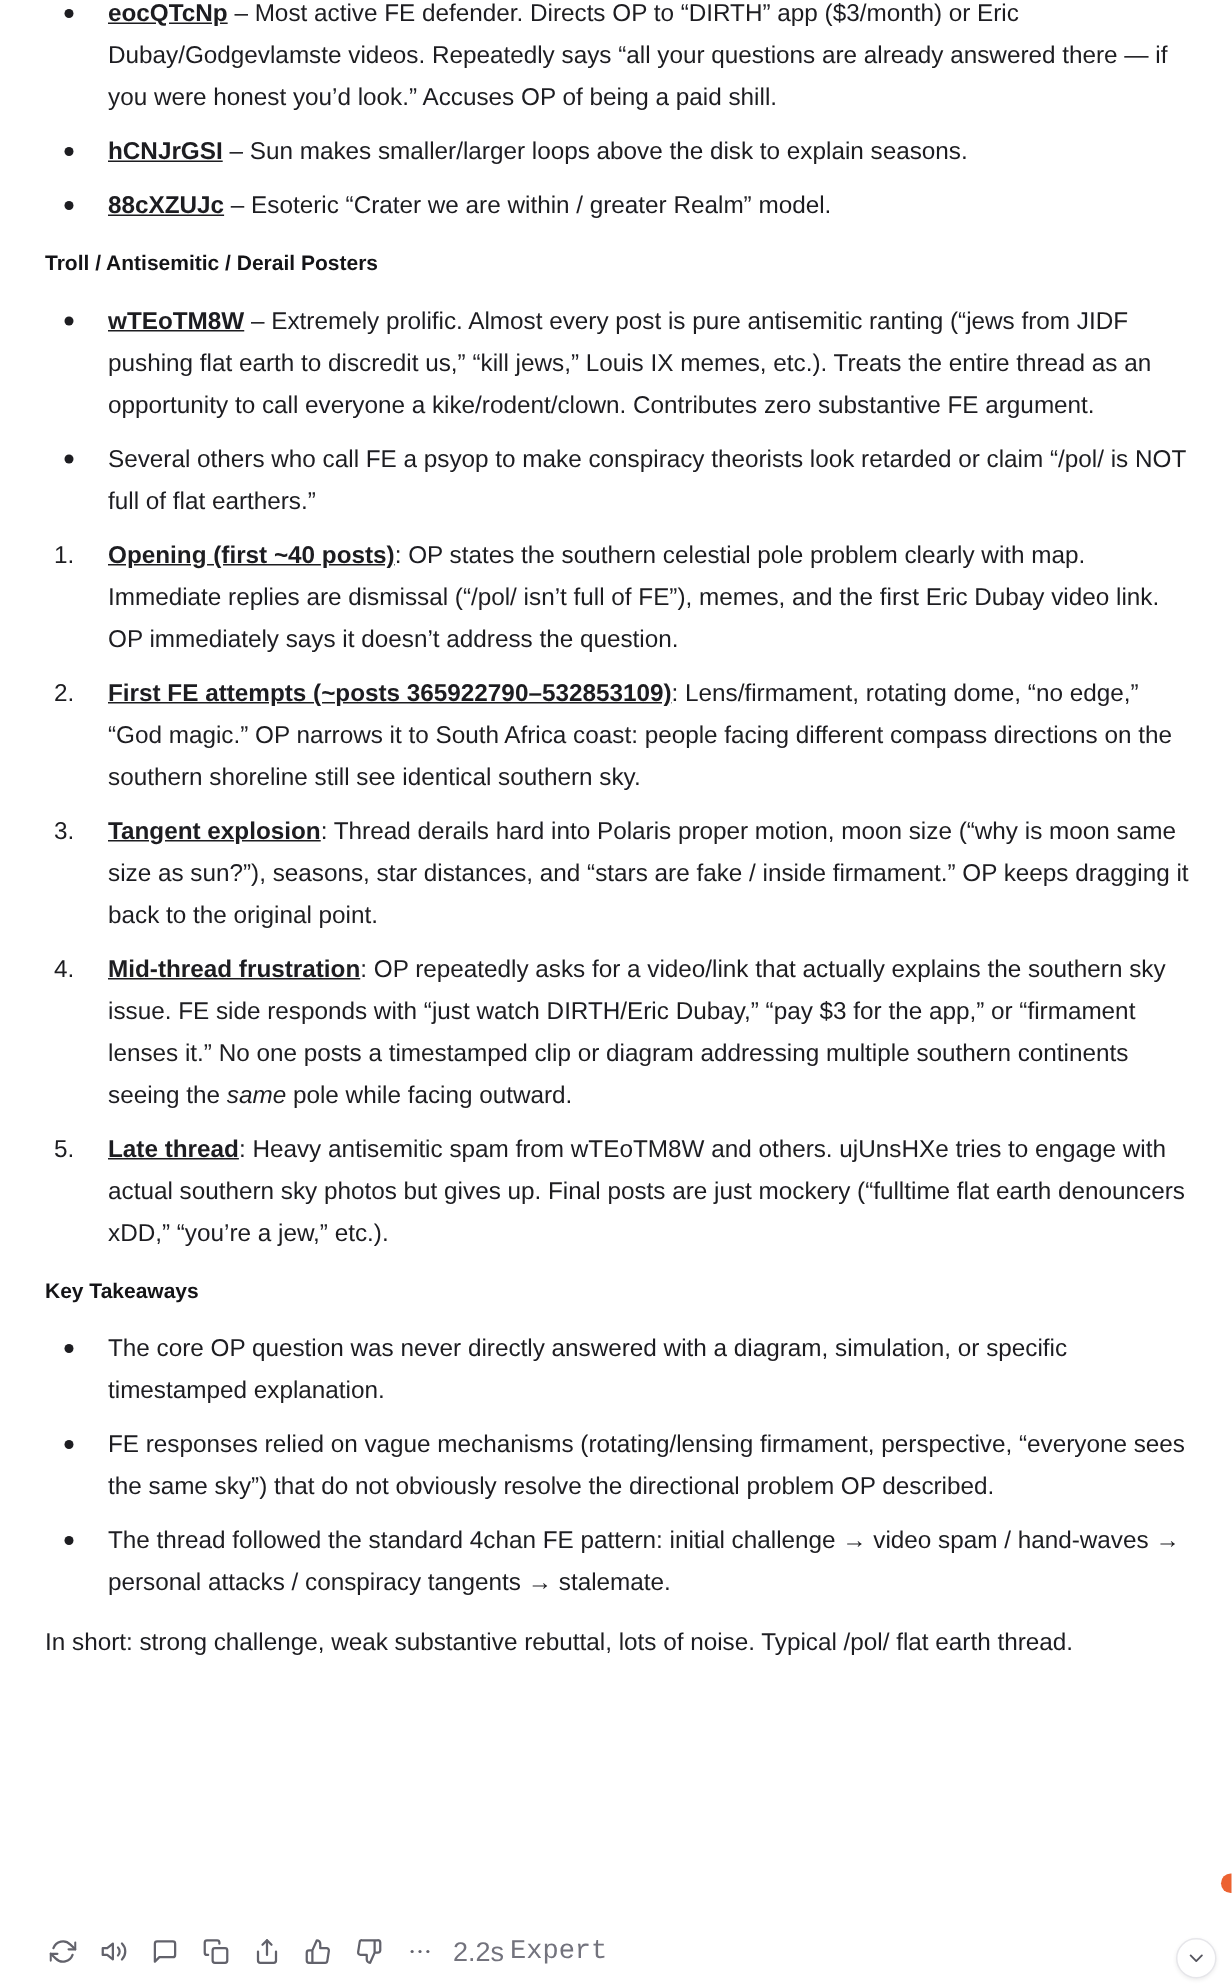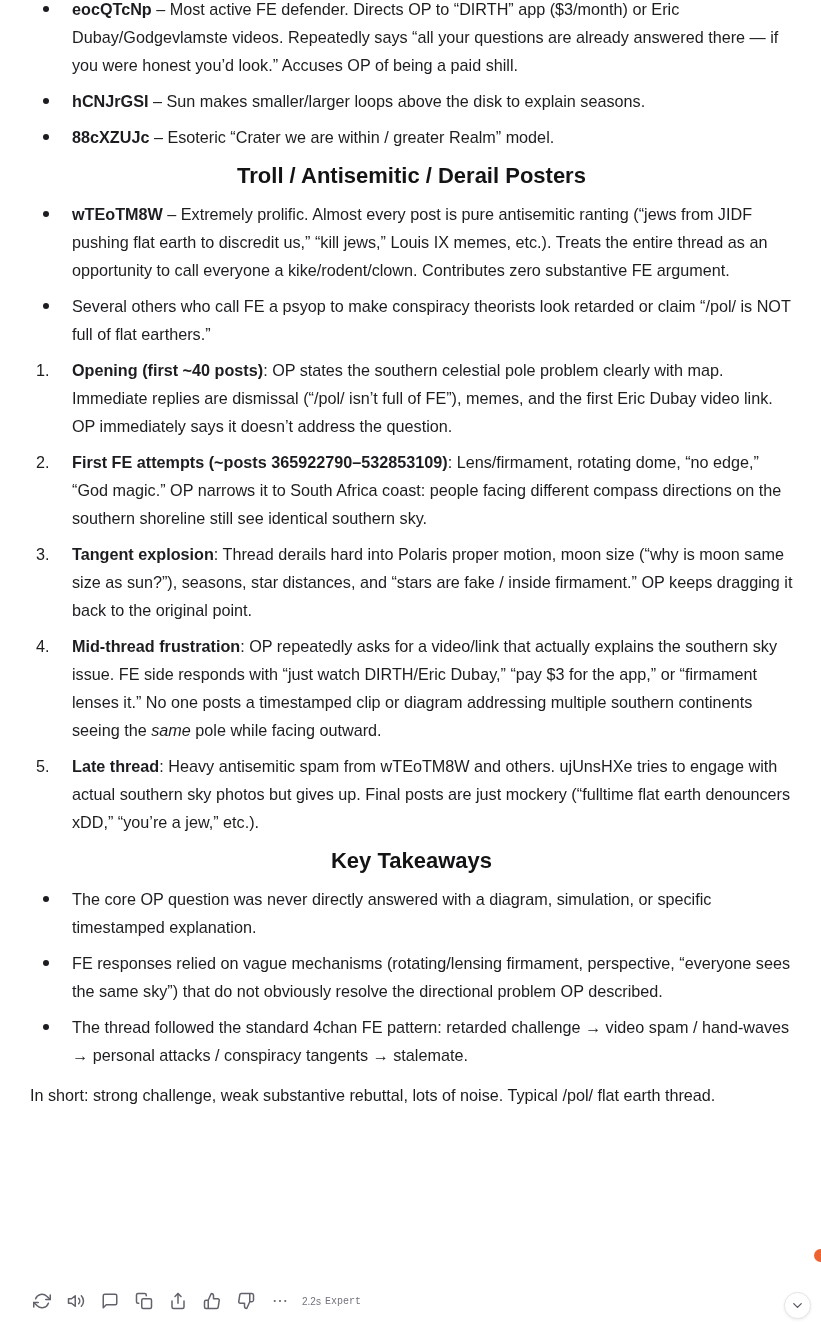--- a/index.html
+++ b/index.html
@@ -18,41 +18,41 @@
   }
   .content ul, .content ol { list-style: none; margin: 0; padding: 0; }
   .content ul:first-child { margin-top: -5px; }
   .content li { position: relative; padding-left: 42px; margin: 0 0 8px 0; }
   .content ul > li::before {
     content: ""; position: absolute; left: 13px; top: 11px;
     width: 6px; height: 6px; border-radius: 50%; background: #1d1d21;
   }
   .content ol > li > .num { position: absolute; left: 6px; top: 0; }
   .content h2 {
-    font-size: 22px; line-height: 23px; font-weight: 700;
-    margin: 13px 0 13px 0; color: #141417; text-align: center;
+    font-size: 14px; line-height: 23px; font-weight: 700;
+    margin: 13px 0 13px 0; color: #141417;
   }
   .content p.final { margin: 12px 0 0 0; }
-  strong { font-weight: 700; }
+  strong { font-weight: 700; text-decoration: underline; }
   em { font-style: italic; text-align: center; }
 
   .toolbar {
     position: absolute; left: 28px; bottom: 9px;
     display: flex; align-items: center; color: #62626b;
   }
   .tb-actions { display: flex; align-items: center; gap: 6px; }
   .tb-btn {
     display: flex; align-items: center; justify-content: center;
     width: 28px; height: 26px; padding: 0;
     background: none; border: none; border-radius: 6px;
     color: #62626b; cursor: pointer;
   }
   .tb-icon { display: flex; }
   .tb-btn svg { width: 18px; height: 18px; }
-  .tb-meta { font-size: 10px; color: #73737d; margin-left: 8px; white-space: nowrap; }
+  .tb-meta { font-size: 18px; color: #73737d; margin-left: 8px; white-space: nowrap; }
   .tb-meta.model { margin-left: 4px; cursor: pointer; font-family: Liberation Mono, monospace; }
 
   .notif-dot {
     position: absolute; right: -6px; top: 1249px;
     width: 13px; height: 13px; border-radius: 50%;
     background: #ec6231;
   }
   .scroll-btn {
     position: absolute; right: 10px; bottom: 4px;
     width: 27px; height: 27px; border-radius: 50%;
@@ -84,21 +84,21 @@
         <li><span class="num">1.</span><strong>Opening (first ~40 posts)</strong><span>: OP states the southern celestial pole problem clearly with map. Immediate replies are dismissal (“/pol/ isn’t full of FE”), memes, and the first Eric Dubay video link. OP immediately says it doesn’t address the question.</span></li>
         <li><span class="num">2.</span><strong>First FE attempts (~posts 365922790–532853109)</strong><span>: Lens/firmament, rotating dome, “no edge,” “God magic.” OP narrows it to South Africa coast: people facing different compass directions on the southern shoreline still see identical southern sky.</span></li>
         <li><span class="num">3.</span><strong>Tangent explosion</strong><span>: Thread derails hard into Polaris proper motion, moon size (“why is moon same size as sun?”), seasons, star distances, and “stars are fake / inside firmament.” OP keeps dragging it back to the original point.</span></li>
         <li><span class="num">4.</span><strong>Mid-thread frustration</strong><span>: OP repeatedly asks for a video/link that actually explains the southern sky issue. FE side responds with “just watch DIRTH/Eric Dubay,” “pay $3 for the app,” or “firmament lenses it.” No one posts a timestamped clip or diagram addressing multiple southern continents seeing the </span><em>same</em><span> pole while facing outward.</span></li>
         <li><span class="num">5.</span><strong>Late thread</strong><span>: Heavy antisemitic spam from wTEoTM8W and others. ujUnsHXe tries to engage with actual southern sky photos but gives up. Final posts are just mockery (“fulltime flat earth denouncers xDD,” “you’re a jew,” etc.).</span></li>
       </ol>
       <h2>Key Takeaways</h2>
       <ul>
         <li><span>The core OP question was never directly answered with a diagram, simulation, or specific timestamped explanation.</span></li>
         <li><span>FE responses relied on vague mechanisms (rotating/lensing firmament, perspective, “everyone sees the same sky”) that do not obviously resolve the directional problem OP described.</span></li>
-        <li><span>The thread followed the standard 4chan FE pattern: retarded challenge → video spam / hand-waves → personal attacks / conspiracy tangents → stalemate.</span></li>
+        <li><span>The thread followed the standard 4chan FE pattern: initial challenge → video spam / hand-waves → personal attacks / conspiracy tangents → stalemate.</span></li>
       </ul>
       <p class="final">In short: strong challenge, weak substantive rebuttal, lots of noise. Typical /pol/ flat earth thread.</p>
     </div>
 
   <div class="toolbar">
     <div class="tb-actions">
         <button class="tb-btn">
           <span class="tb-icon">
             <svg viewBox="0 0 24 24" fill="none" stroke="currentColor" stroke-width="2" stroke-linecap="round" stroke-linejoin="round" aria-hidden="true">
               <polyline points="23 4 23 10 17 10"></polyline>

